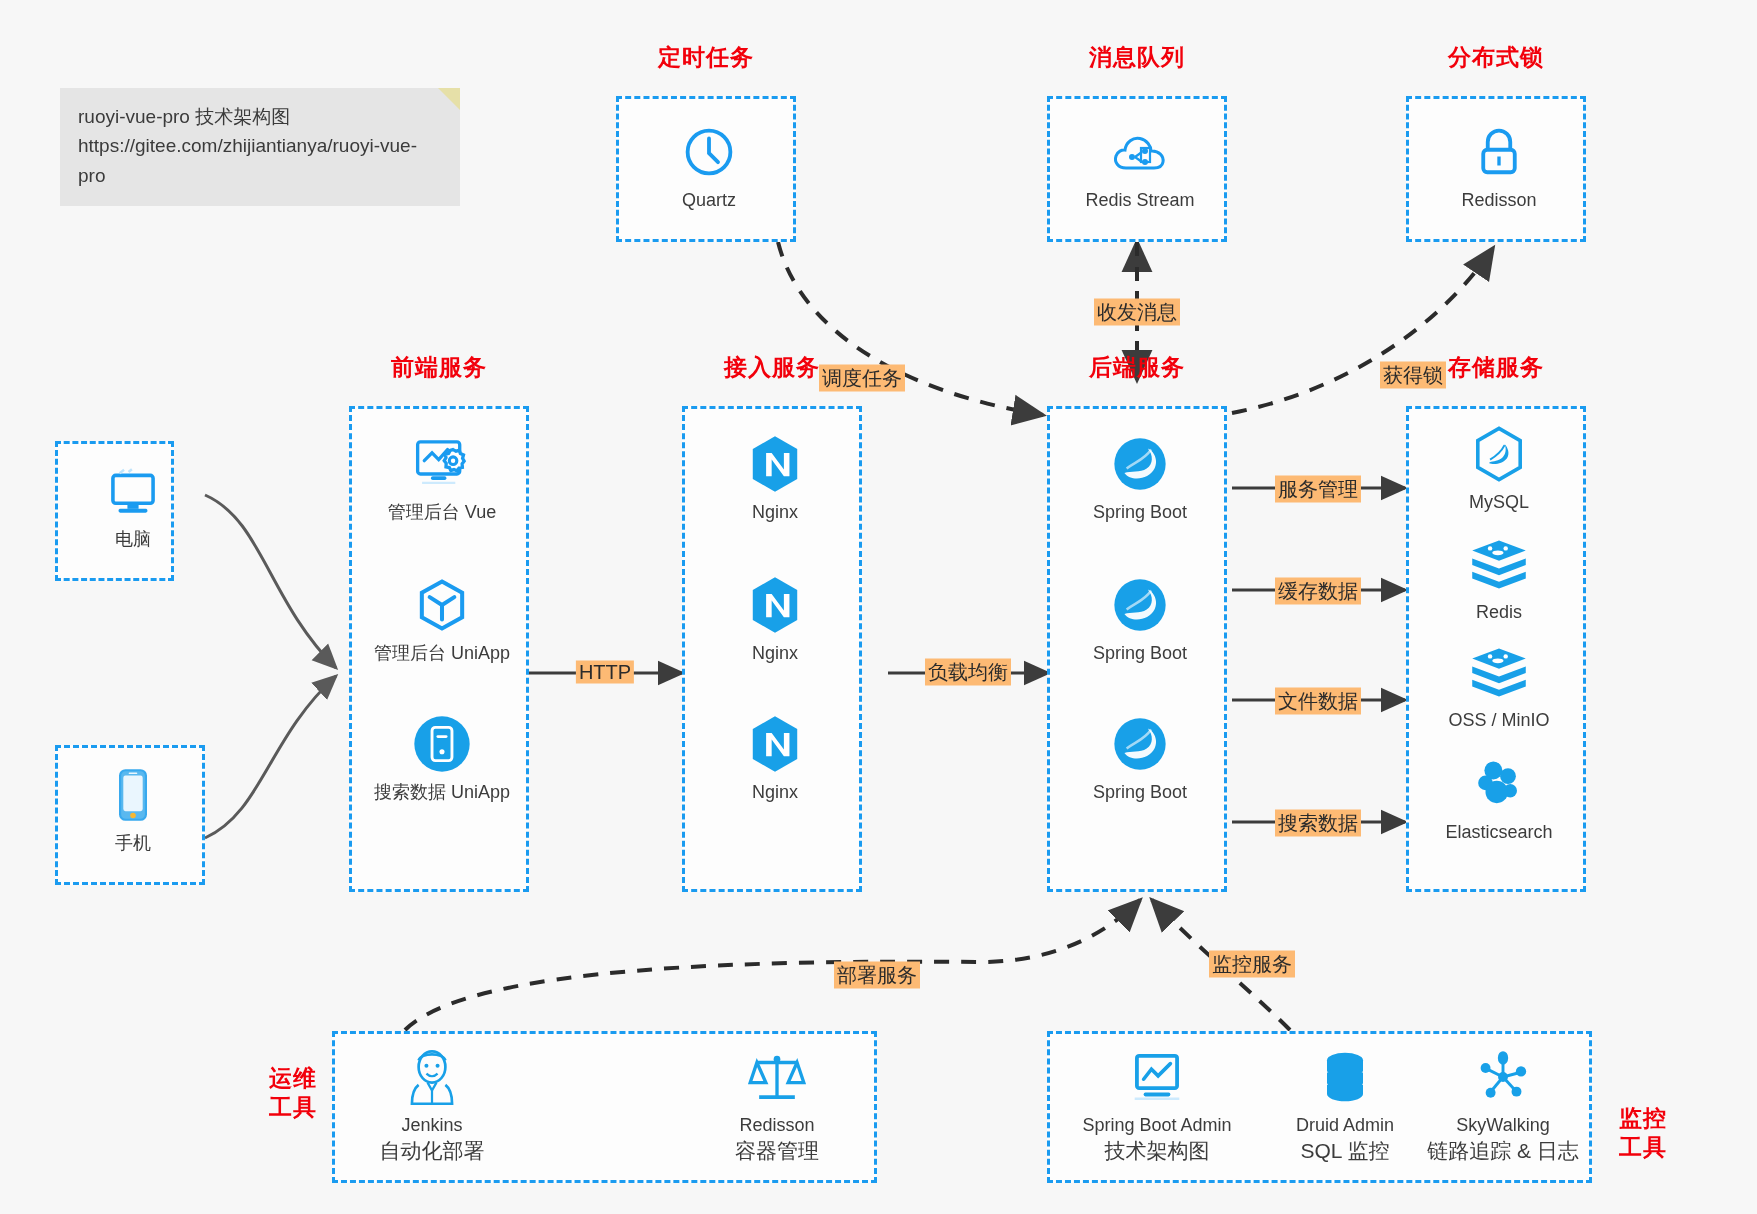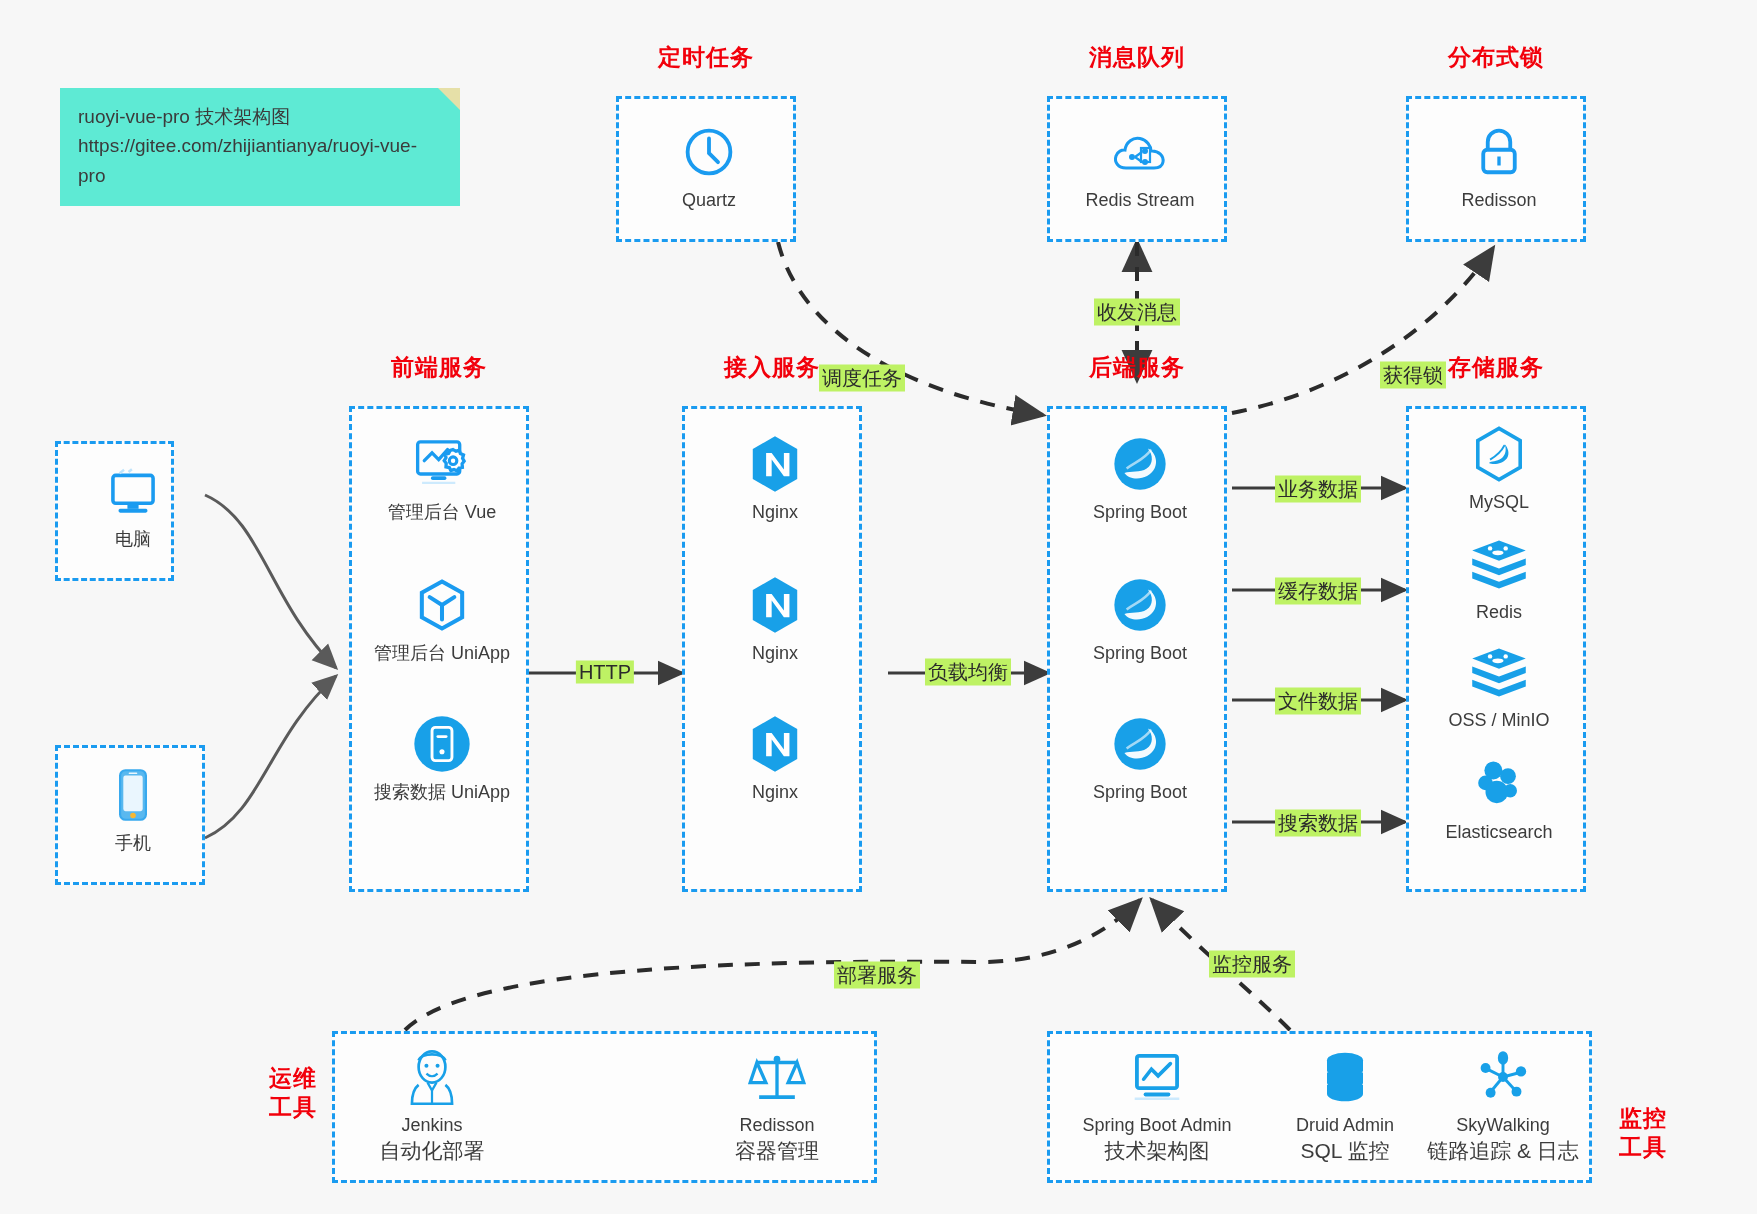--- a/index.html
+++ b/index.html
@@ -15,21 +15,21 @@
     overflow:hidden;
   }
   svg.layer{
     position:absolute;left:0;top:0;width:1757px;height:1214px;
     pointer-events:none;
   }
 
   
   .note{
     position:absolute;
-    background:#5eead4;
+    background:#e5e5e5;
     padding:14px 18px 16px 18px;
     font-size:19px;
     line-height:1.55;
     color:#3b3b3b;
     box-sizing:border-box;
   }
   .note .fold{
     position:absolute;right:0;top:0;width:0;height:0;
     border-left:22px solid transparent;
     border-top:22px solid #e6e0a8;
@@ -75,21 +75,21 @@
   .node .cap2{
     font-size:21px;
     color:#3c3c3c;
     line-height:1.3;
     white-space:nowrap;
   }
 
   
   .elabel{
     position:absolute;
-    background:#bef264;
+    background:#fdba74;
     font-size:20px;
     color:#2b2b2b;
     padding:0 3px;
     white-space:nowrap;
     transform:translate(-50%,-50%);
   }
 </style>
 </head>
 <body>
 
@@ -451,20 +451,20 @@
   <div class="grp-title side" style="left:1608px;top:1064px;width:70px;margin-top:40px;">
     <div>监控</div>
     <div>工具</div>
   </div>
 
   <div class="elabel" style="left:605px;top:672px;">HTTP</div>
   <div class="elabel" style="left:968px;top:672px;">负载均衡</div>
   <div class="elabel" style="left:862px;top:378px;">调度任务</div>
   <div class="elabel" style="left:1137px;top:312px;">收发消息</div>
   <div class="elabel" style="left:1413px;top:375px;">获得锁</div>
-  <div class="elabel" style="left:1318px;top:489px;">业务数据</div>
+  <div class="elabel" style="left:1318px;top:489px;">服务管理</div>
   <div class="elabel" style="left:1318px;top:591px;">缓存数据</div>
   <div class="elabel" style="left:1318px;top:701px;">文件数据</div>
   <div class="elabel" style="left:1318px;top:823px;">搜索数据</div>
   <div class="elabel" style="left:877px;top:975px;">部署服务</div>
   <div class="elabel" style="left:1252px;top:964px;">监控服务</div>
 
 </div>
 
 </body></html>

